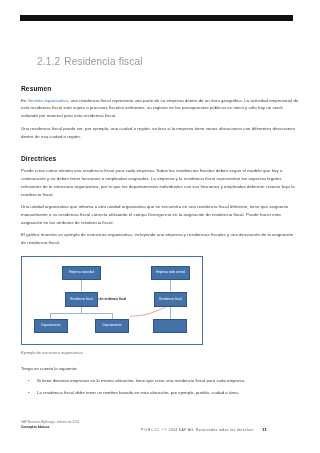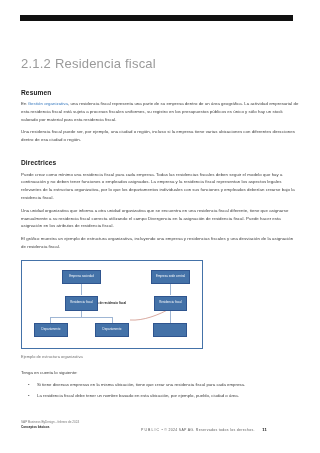--- a/index.html
+++ b/index.html
@@ -28,25 +28,25 @@
     height: 6px;
     background: #111111;
   }
   .content {
     position: absolute;
     left: 21px;
     top: 56px;
     width: 278px;
   }
   .chapter-title {
-    font-size: 13px;
+    font-size: 10px;
     color: #9a9a9a;
     font-weight: 400;
     letter-spacing: 0.2px;
-    margin: 0 0 17px 0;
+    margin: 0 0 17px 16px;
     line-height: 1.2;
   }
   .chapter-title .num {
     margin-right: 4px;
   }
   .h-sub {
     font-size: 6.6px;
     font-weight: bold;
     color: #1a1a1a;
     margin: 0 0 4.5px 0;

